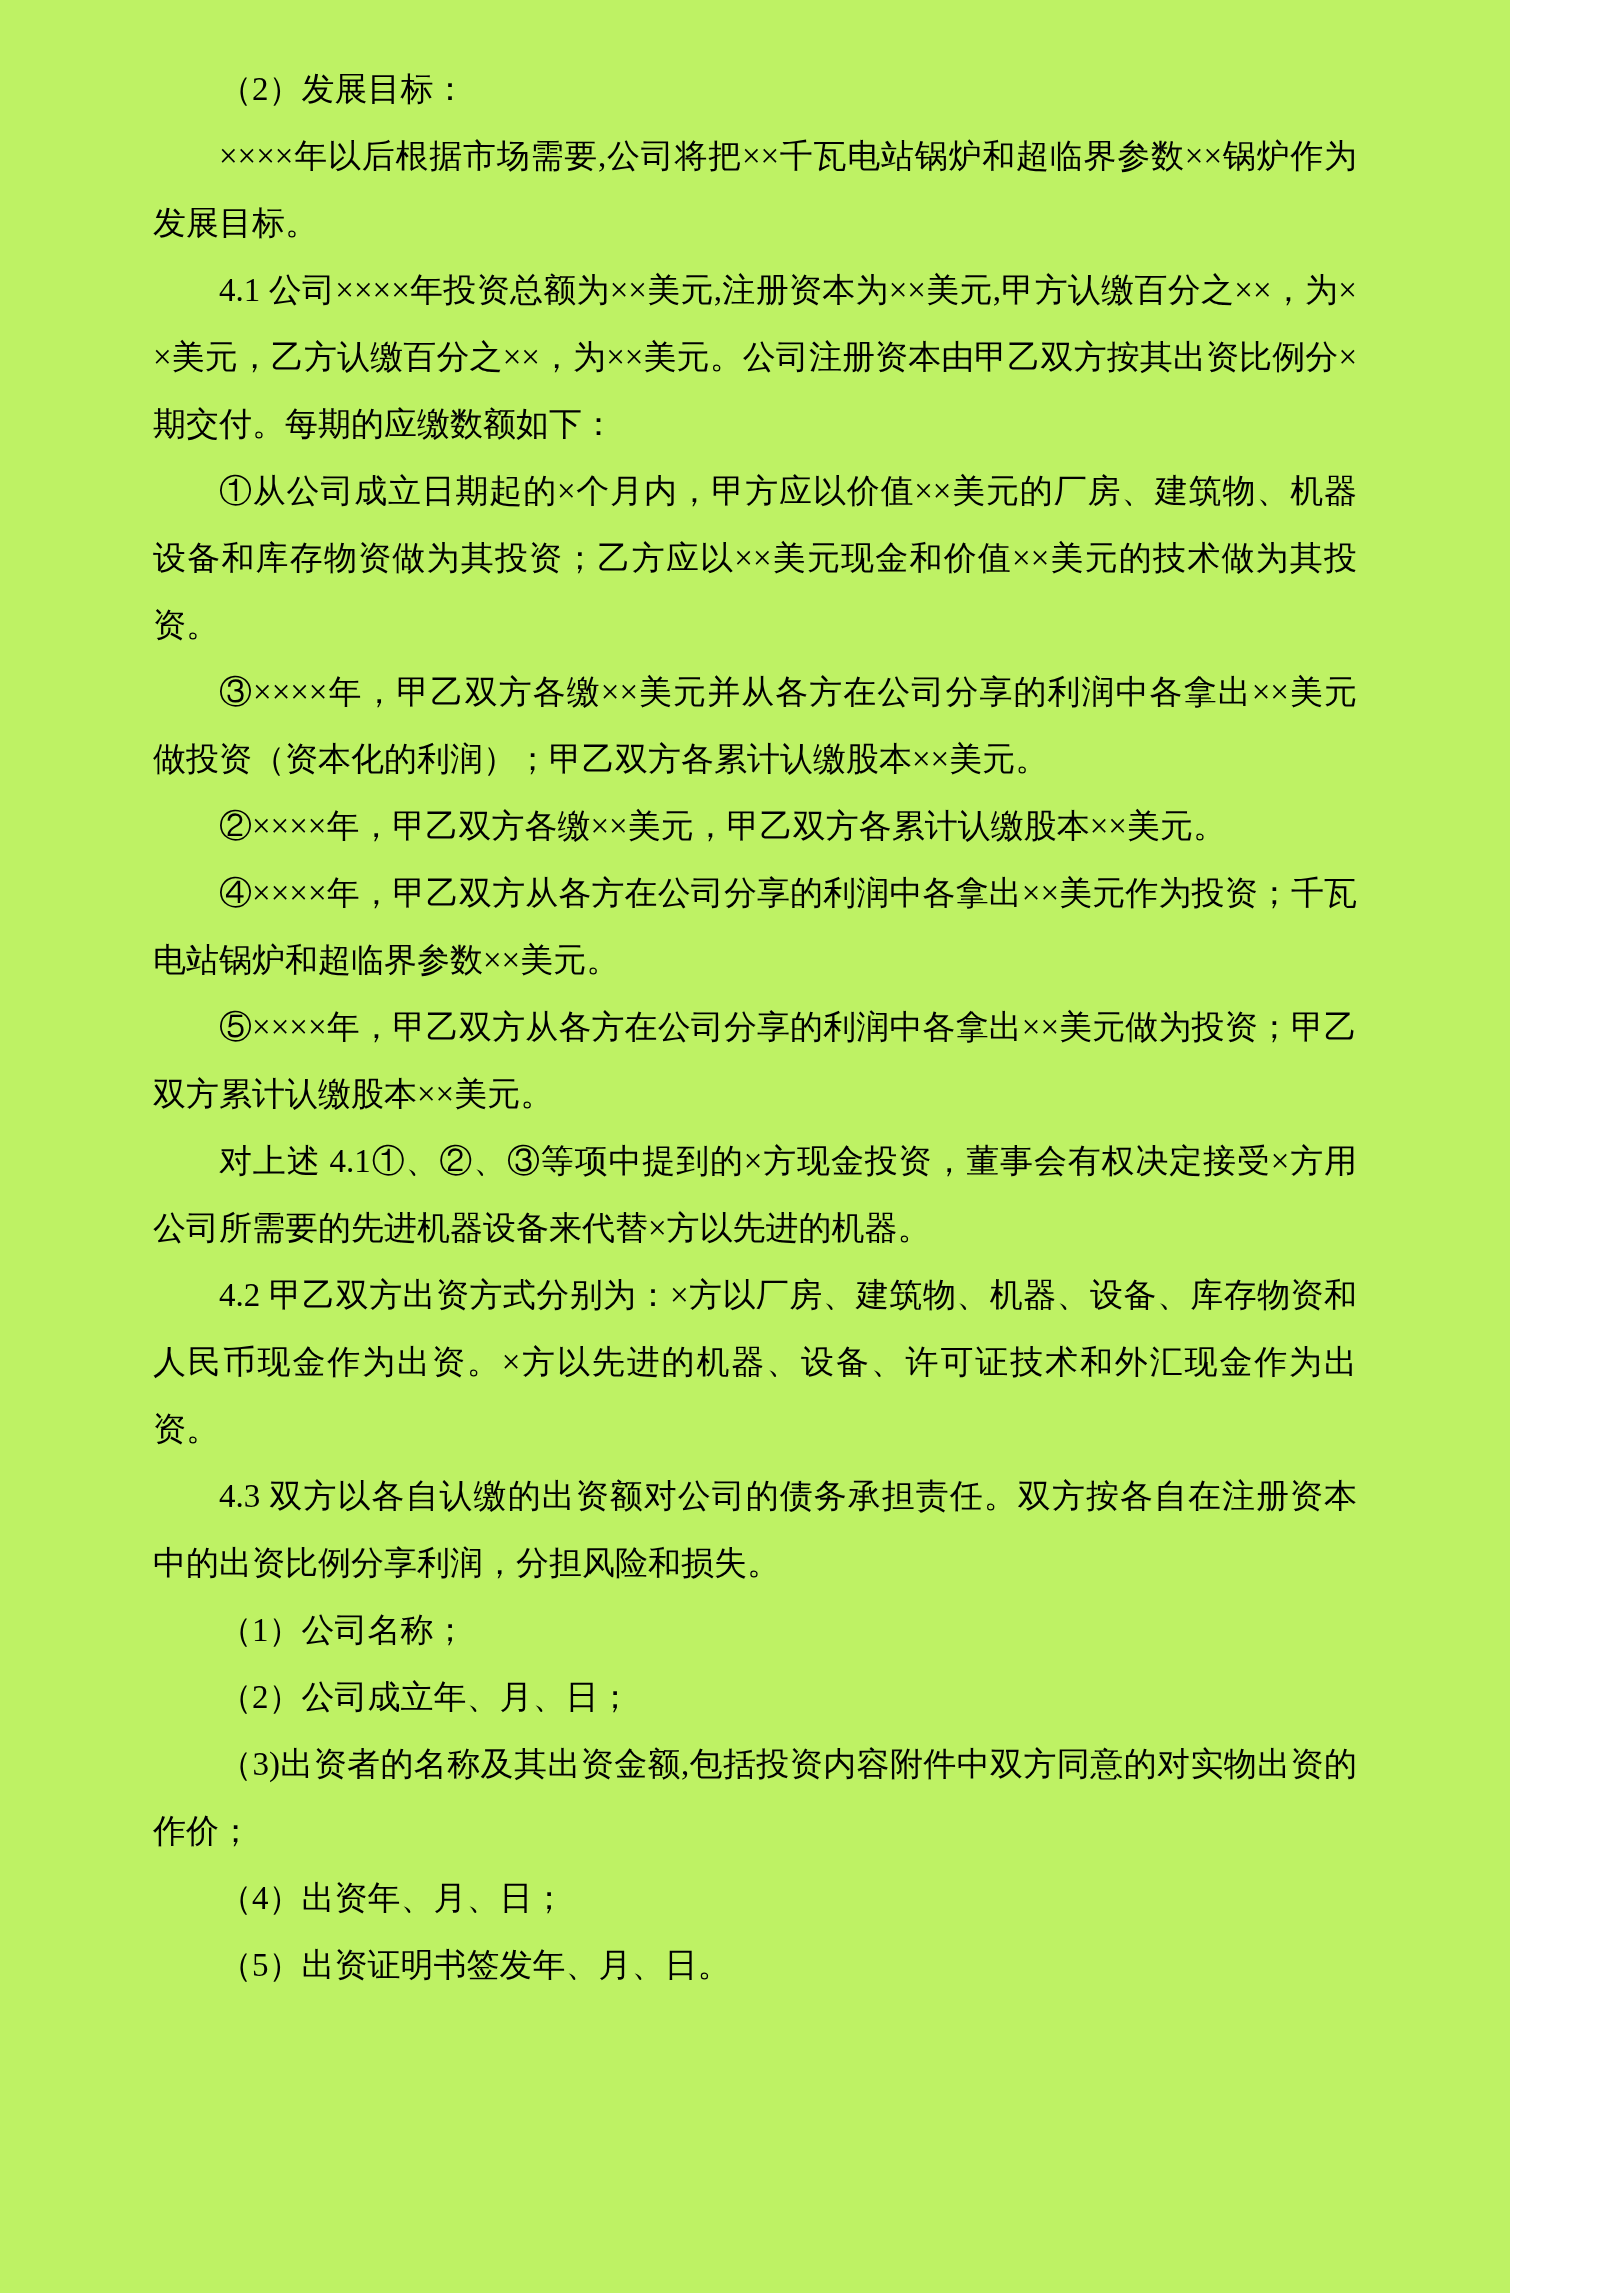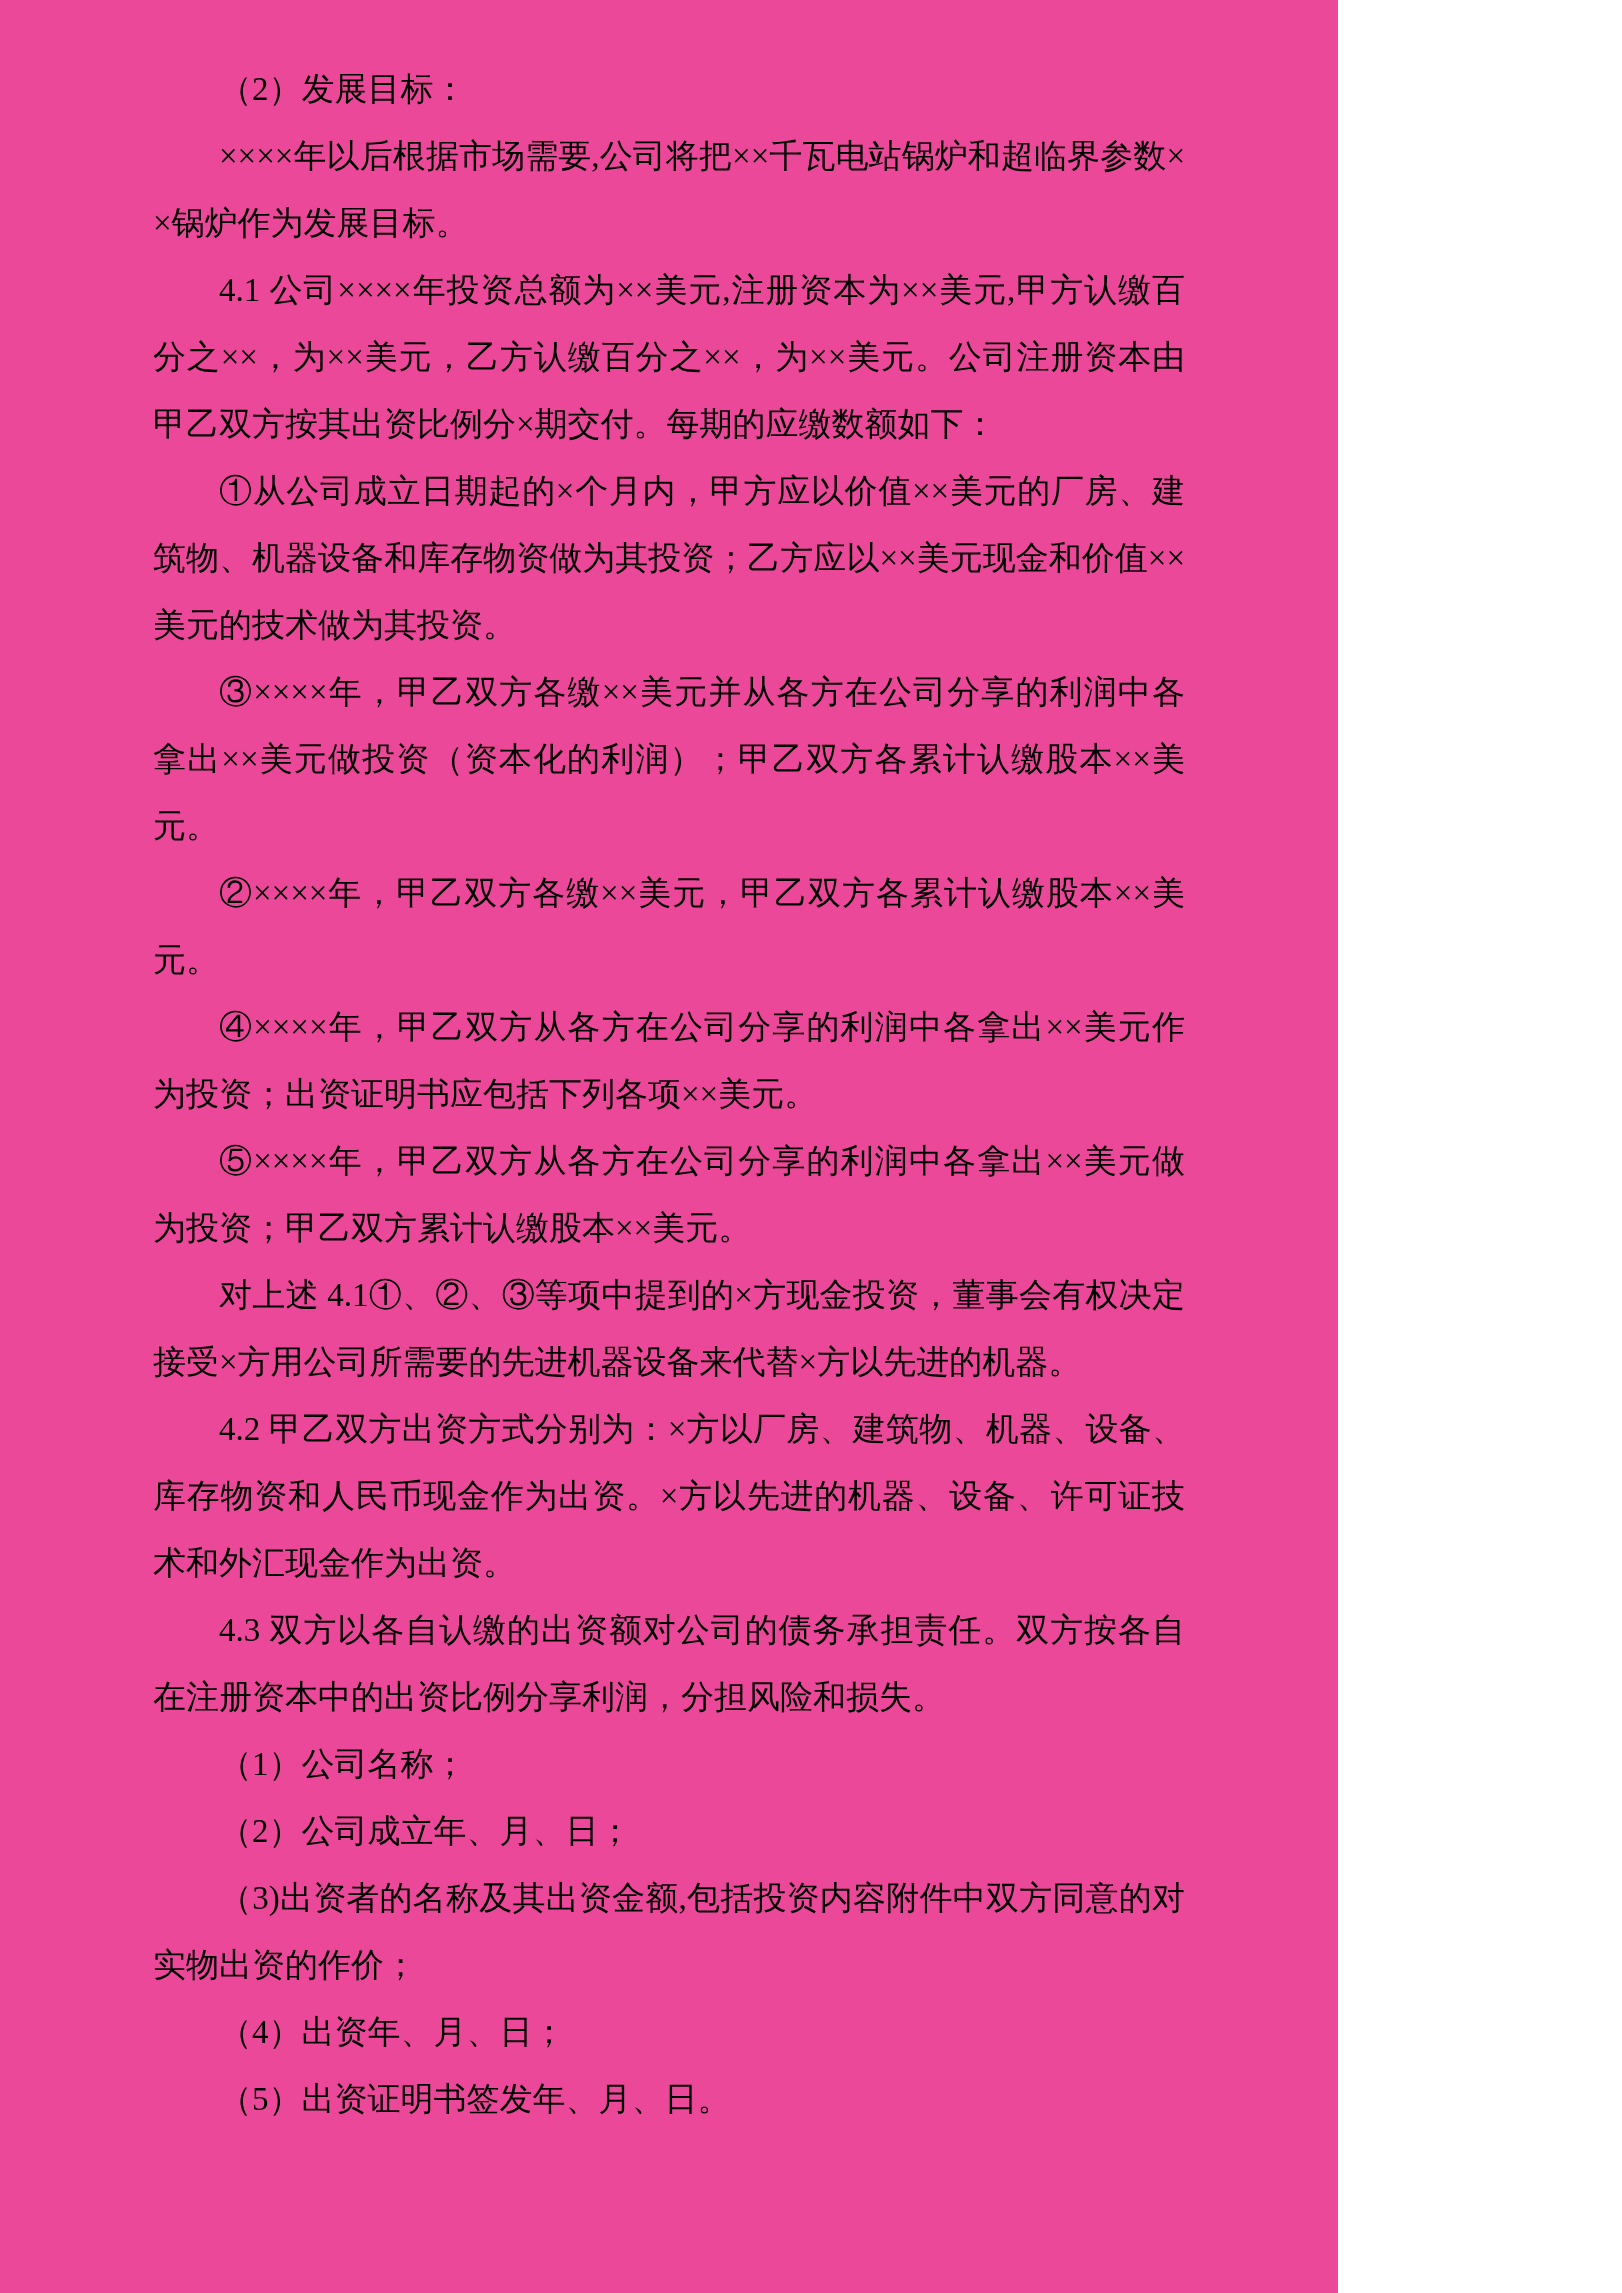--- a/index.html
+++ b/index.html
@@ -2,24 +2,24 @@
 <html style="font-size:14.5px"><head>
 <meta charset="utf-8">
 <style>
   html, body {
     margin: 0;
     padding: 0;
     background: #ffffff;
   }
   .page {
     position: relative;
-    width: 1338px;
+    width: 1510px;
     height: 2294px;
     box-sizing: border-box;
-    background: #ec4899;
+    background: #bef264;
     padding: 56px 153px 0 153px;
     font-family: "Liberation Serif", "DejaVu Serif", serif;
     font-size: 33px;
     line-height: 67px;
     color: #000000;
     text-align: justify;
     text-justify: inter-ideograph;
     overflow: hidden;
   }
   .page p {
@@ -32,21 +32,21 @@
 </head>
 <body>
 
 <div class="page">
   <p>（2）发展目标：</p>
   <p>××××年以后根据市场需要,公司将把××千瓦电站锅炉和超临界参数××锅炉作为发展目标。</p>
   <p>4.1 公司××××年投资总额为××美元,注册资本为××美元,甲方认缴百分之××，为××美元，乙方认缴百分之××，为××美元。公司注册资本由甲乙双方按其出资比例分×期交付。每期的应缴数额如下：</p>
   <p>①从公司成立日期起的×个月内，甲方应以价值××美元的厂房、建筑物、机器设备和库存物资做为其投资；乙方应以××美元现金和价值××美元的技术做为其投资。</p>
   <p>③××××年，甲乙双方各缴××美元并从各方在公司分享的利润中各拿出××美元做投资（资本化的利润）；甲乙双方各累计认缴股本××美元。</p>
   <p>②××××年，甲乙双方各缴××美元，甲乙双方各累计认缴股本××美元。</p>
-  <p>④××××年，甲乙双方从各方在公司分享的利润中各拿出××美元作为投资；出资证明书应包括下列各项××美元。</p>
+  <p>④××××年，甲乙双方从各方在公司分享的利润中各拿出××美元作为投资；千瓦电站锅炉和超临界参数××美元。</p>
   <p>⑤××××年，甲乙双方从各方在公司分享的利润中各拿出××美元做为投资；甲乙双方累计认缴股本××美元。</p>
   <p>对上述 4.1①、②、③等项中提到的×方现金投资，董事会有权决定接受×方用公司所需要的先进机器设备来代替×方以先进的机器。</p>
   <p>4.2 甲乙双方出资方式分别为：×方以厂房、建筑物、机器、设备、库存物资和人民币现金作为出资。×方以先进的机器、设备、许可证技术和外汇现金作为出资。</p>
   <p>4.3 双方以各自认缴的出资额对公司的债务承担责任。双方按各自在注册资本中的出资比例分享利润，分担风险和损失。</p>
   <p>（1）公司名称；</p>
   <p>（2）公司成立年、月、日；</p>
   <p>（3)出资者的名称及其出资金额,包括投资内容附件中双方同意的对实物出资的作价；</p>
   <p>（4）出资年、月、日；</p>
   <p>（5）出资证明书签发年、月、日。</p>
 </div>

